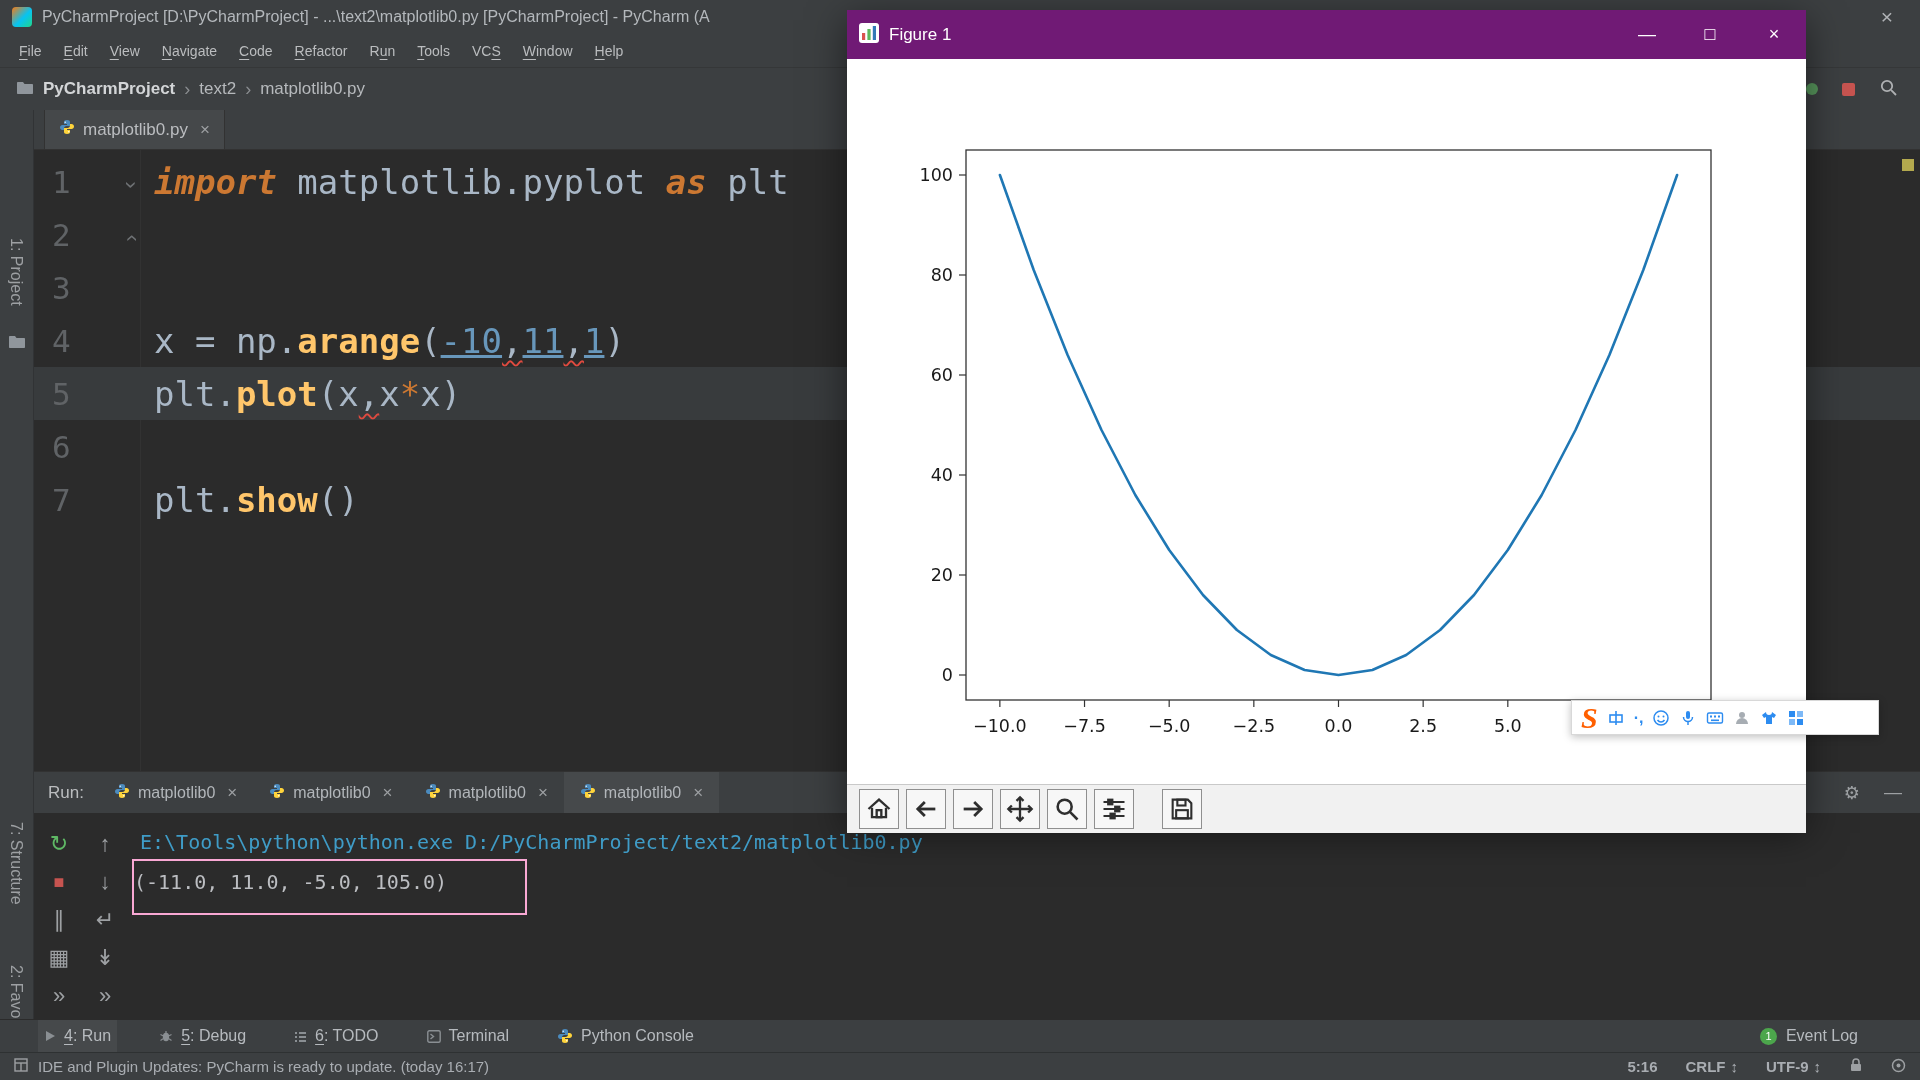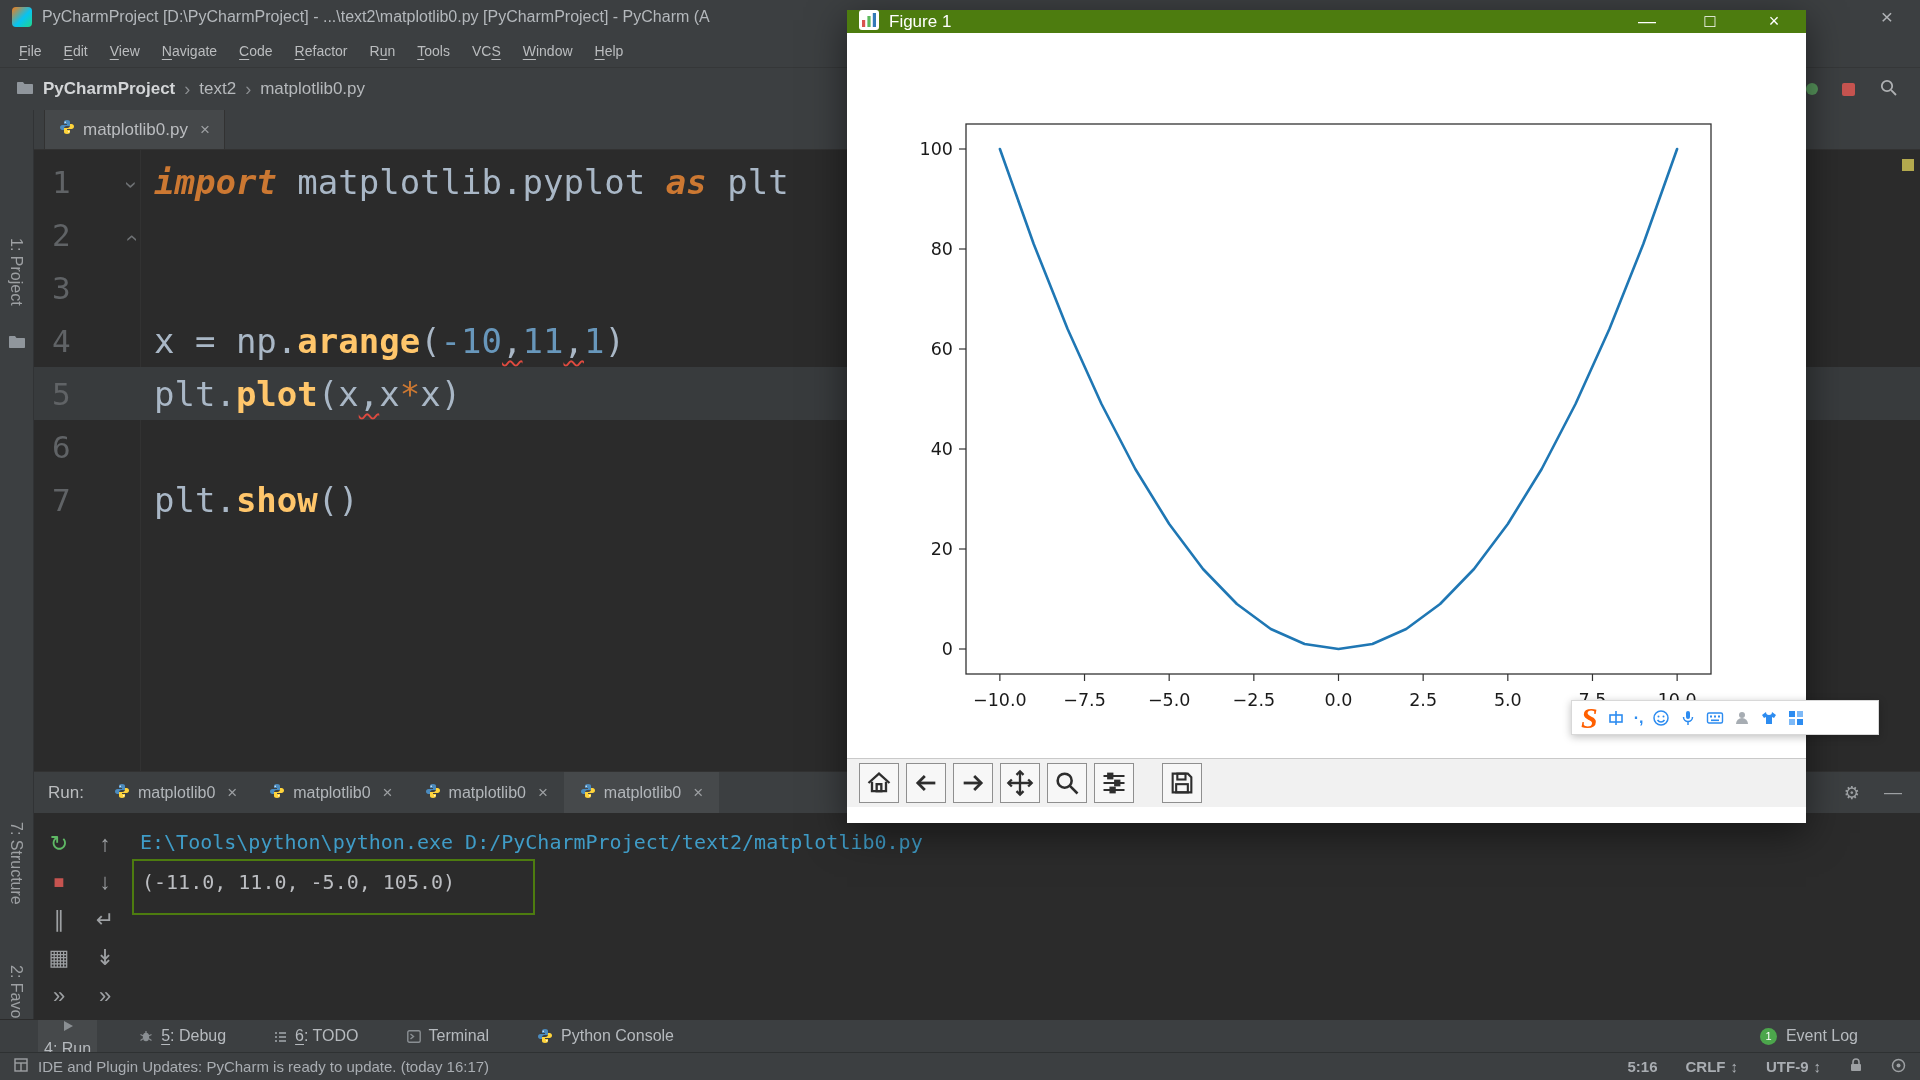--- a/index.html
+++ b/index.html
@@ -40,58 +40,58 @@
   .line { display:flex; height:53px; align-items:center; position:relative; }
   .line.current { background:#383b3d; }
   .ln { width:106px; flex:none; padding-left:18px; font-family:"DejaVu Sans Mono",monospace; font-size:31px; color:#606366; position:relative; }
   .fold { position:absolute; right:6px; top:8px; color:#6e7174; font-size:22px; font-family:"Liberation Sans",sans-serif; }
   .fold.down { transform:rotate(90deg); }
   .fold.up { transform:rotate(-90deg); }
   .code-line { padding-left:14px; font-family:"DejaVu Sans Mono",monospace; font-size:34px; color:#a9b7c6; white-space:pre; }
   .tok-pl { color:#a9b7c6; }
   .tok-kw { color:#cc7832; font-weight:bold; font-style:italic; }
   .tok-fn { color:#ffc66b; font-weight:bold; }
-  .tok-num { color:#6897bb; }
+  .tok-num { color:#6897bb;text-decoration:underline; }
   .tok-op { color:#cc7832; }
   .tok-bi { color:#a9b7c6; font-style:italic; }
   .tok-err { color:#a9b7c6; text-decoration:underline wavy #e04a3f 2px; text-underline-offset:7px; text-decoration-skip-ink:none; }
   .editor-marker { position:absolute; top:9px; right:6px; width:12px; height:12px; background:#b3a94e; }
 
   
   .run-panel { position:absolute; top:771px; left:34px; right:0; height:248px; background:#2b2b2b; border-top:1px solid #323232; }
   .run-tabs-row { height:41px; background:#3c3f41; display:flex; align-items:center; padding-left:14px; }
   .run-label { color:#bbbdbf; font-size:17px; margin-right:14px; }
   .run-tab { display:flex; align-items:center; gap:8px; height:41px; padding:0 16px; color:#b2b6ba; font-size:16px; }
   .run-tab.active { background:#46494b; }
   .run-right { margin-left:auto; display:flex; align-items:center; gap:24px; padding-right:18px; color:#9da0a3; font-size:18px; }
   .run-body { display:flex; }
   .console-gutter { width:100px; flex:none; display:grid; grid-template-columns:46px 46px; grid-auto-rows:38px; padding:12px 0 0 2px; justify-items:center; align-items:center; }
   .cg-ic { color:#9da0a3; font-size:22px; line-height:1; }
   .cg-green { color:#5fb865; }
   .cg-red { color:#c75450; font-size:18px; }
   .console-out { padding:14px 0 0 6px; font-family:"DejaVu Sans Mono",monospace; font-size:20px; }
   .console-line.cmd { color:#3f9cc7; line-height:30px; white-space:pre; }
   .console-line.out { color:#bcbec2; line-height:30px; }
-  .red-box { display:inline-block; border:2px solid #4d7c0f; padding:6px 78px 16px 8px; margin:2px 0 0 -8px; }
+  .red-box { display:inline-block; border:2px solid #f9a8d4; padding:6px 78px 16px 0; margin:2px 0 0 -8px; }
 
   
   .toolwindow-bar { position:absolute; top:1019px; left:0; right:0; height:33px; background:#3c3f41; border-top:1px solid #2b2b2b; display:flex; align-items:center; gap:36px; padding-left:38px; font-size:16px; color:#b6babe; }
   .tw-item { display:flex; align-items:center; gap:8px; height:33px; padding:0 6px; }
-  .tw-item.active { background:#46494b;flex-direction:column; }
+  .tw-item.active { background:#46494b; }
   .tw-ic { display:flex; align-items:center; }
   .event-log { margin-left:auto; margin-right:62px; display:flex; align-items:center; gap:9px; }
   .badge { width:17px; height:17px; border-radius:50%; background:#4ca64c; color:#fff; font-size:11px; display:flex; align-items:center; justify-content:center; }
 
   .statusbar { position:absolute; top:1052px; left:0; right:0; height:28px; background:#3c3f41; border-top:1px solid #2e3132; display:flex; align-items:center; gap:10px; padding:0 14px; font-size:15px; color:#a9adb2; }
   .status-right { margin-left:auto; display:flex; align-items:center; gap:28px; }
   .status-item { display:flex; align-items:center; gap:5px;font-weight:bold; }
 
   
   .figure-window { position:absolute; left:847px; top:10px; width:959px; height:813px; background:#fff; z-index:50; box-shadow:0 10px 36px rgba(0,0,0,.5); }
-  .fig-titlebar { height:23px; background:#4d7c0f; display:flex; align-items:center; gap:10px; padding:6px 12px; }
+  .fig-titlebar { height:49px; background:#701a75; display:flex; align-items:center; gap:10px; padding:6px 12px; }
   .fig-title { color:#fff; font-size:17px; }
   .fig-controls { margin-left:auto; display:flex; align-items:center; gap:48px; padding-right:12px; }
   .fig-btn { color:#fff; font-size:18px; width:16px; text-align:center; }
   .fig-canvas { position:relative; width:959px; height:725px; background:#fff; }
   #plot-svg { position:absolute; left:0; top:0; font-family:"DejaVu Sans",sans-serif; }
   .fig-toolbar { height:49px; background:#f1f1f1; border-top:1px solid #c9c9c9; display:flex; align-items:center; gap:7px; padding-left:12px; }
   .mpl-btn { width:40px; height:40px; background:#f7f7f7; border:1px solid #8f8f8f; display:flex; align-items:center; justify-content:center; }
   .mpl-sep { width:14px; }
 
   

